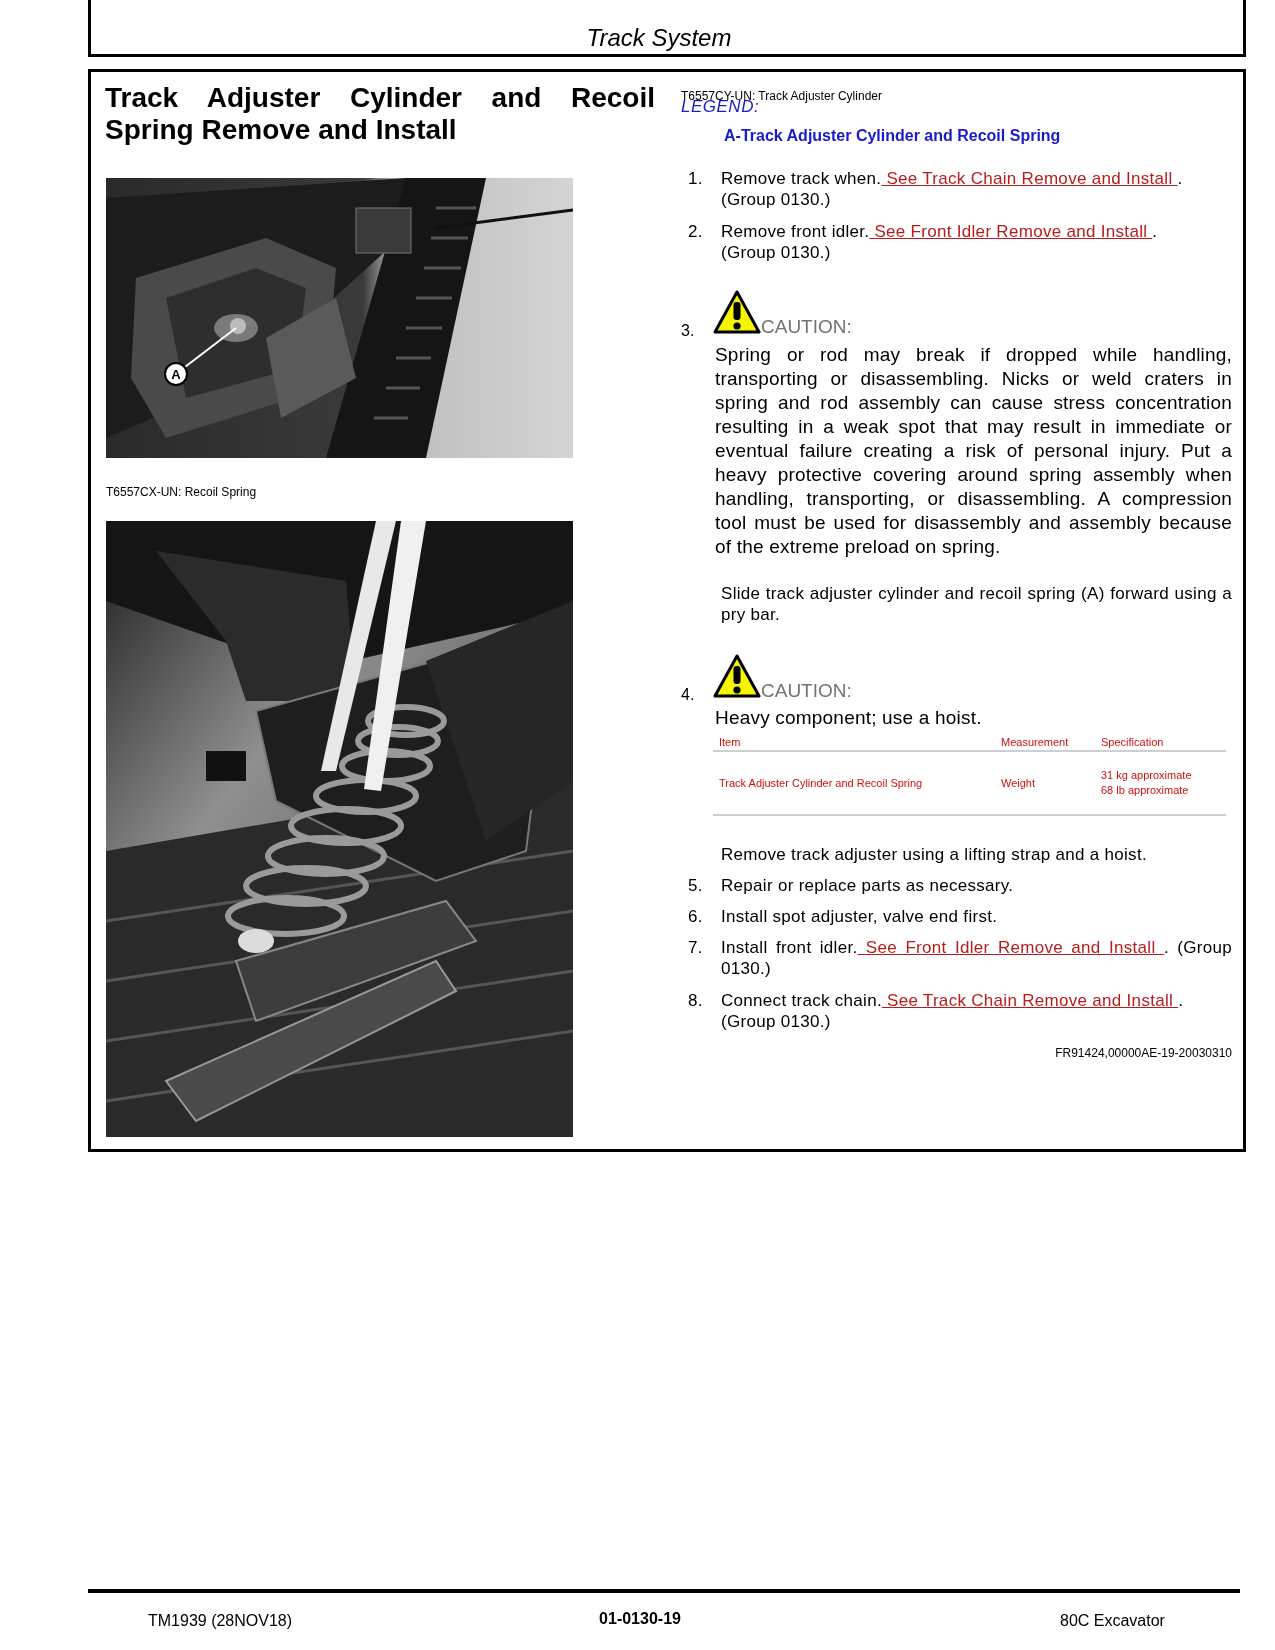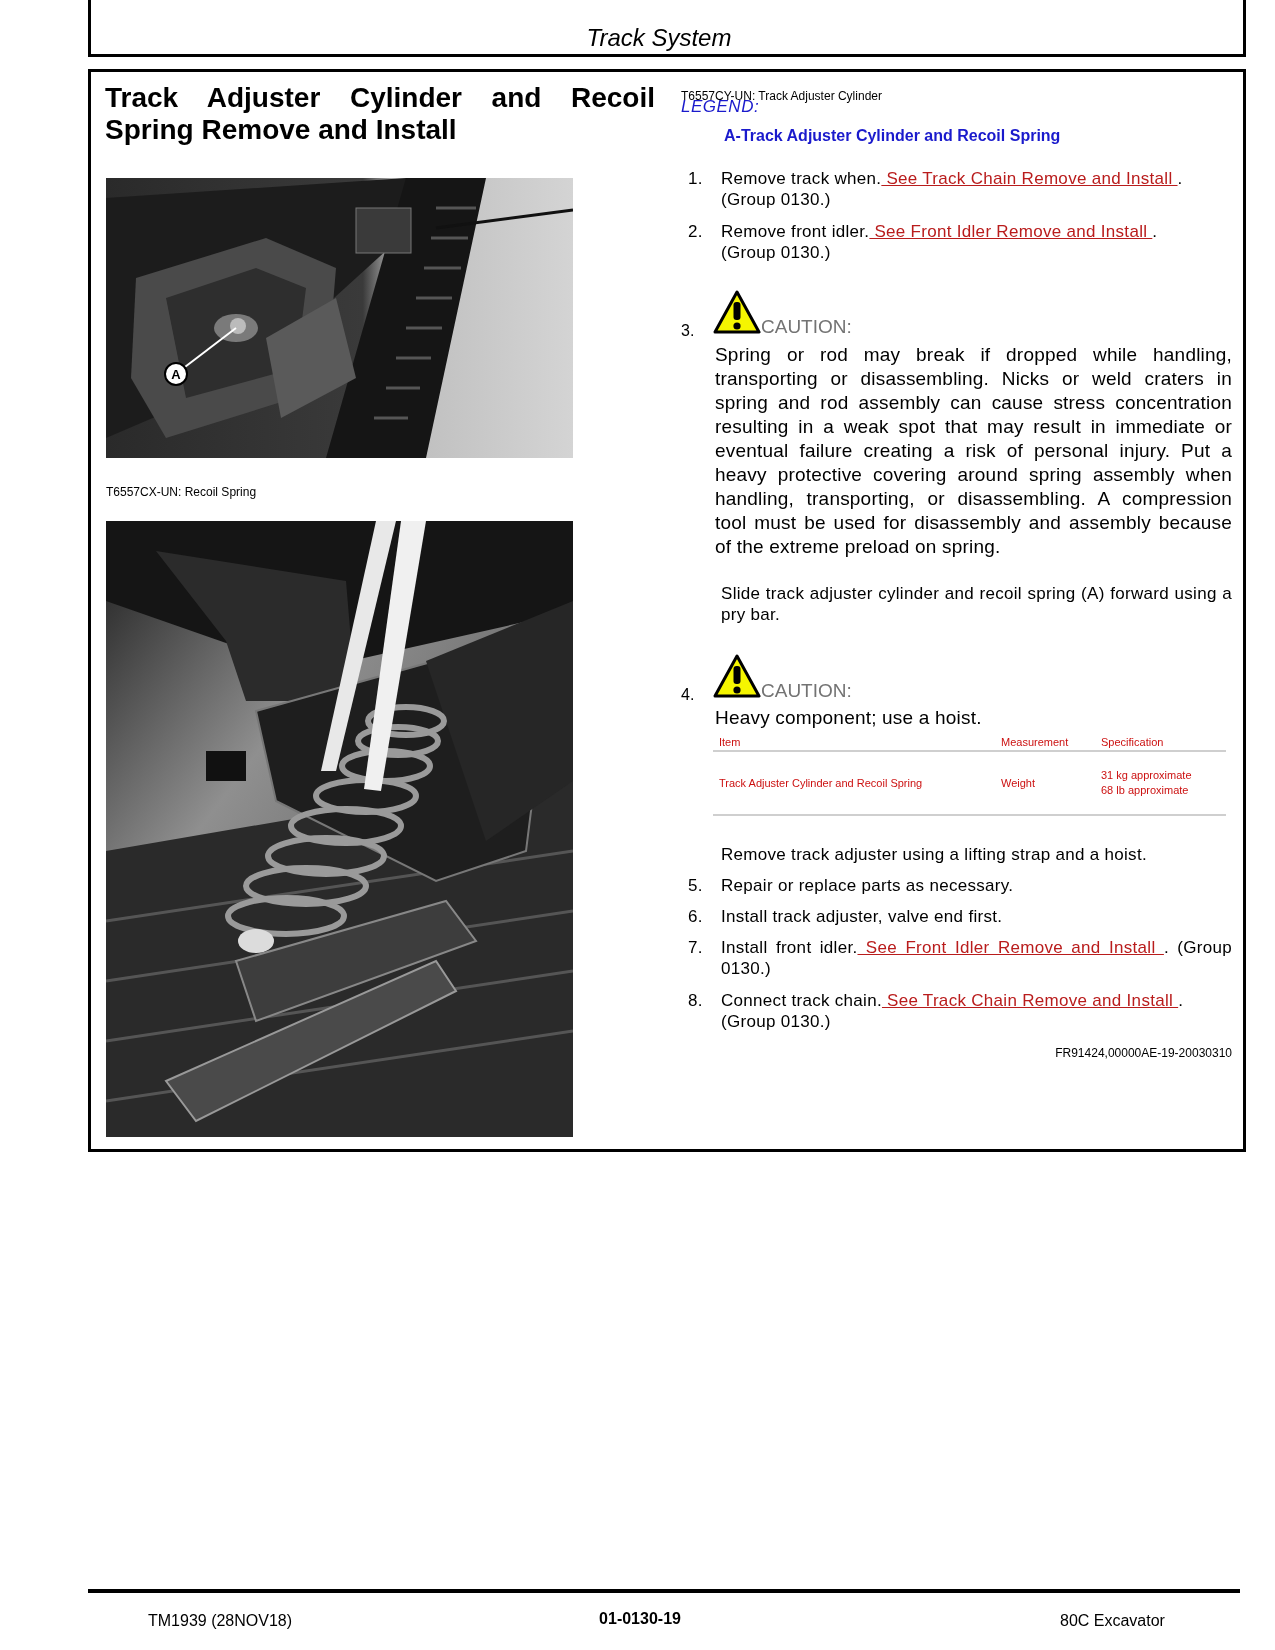--- a/index.html
+++ b/index.html
@@ -198,21 +198,21 @@
   <div class="body">Remove track adjuster using a lifting strap and a hoist.</div>
 </div>
 
 <div class="step" style="top:875px;">
   <span class="num">5.</span>
   <div class="body">Repair or replace parts as necessary.</div>
 </div>
 
 <div class="step" style="top:906px;">
   <span class="num">6.</span>
-  <div class="body">Install track adjuster, valve end first.</div>
+  <div class="body">Install spot adjuster, valve end first.</div>
 </div>
 
 <div class="step" style="top:937px;">
   <span class="num">7.</span>
   <div class="body">
     <span>Install front idler.</span><a class="link"> See Front Idler Remove and Install </a><span>. (Group 0130.)</span>
   </div>
 </div>
 
 <div class="step" style="top:990px;">

